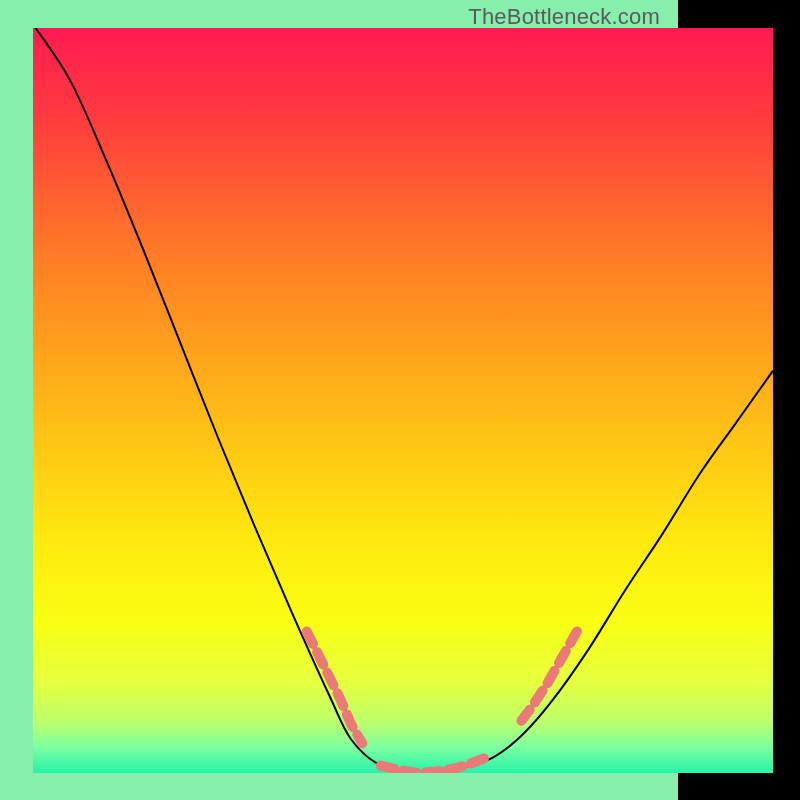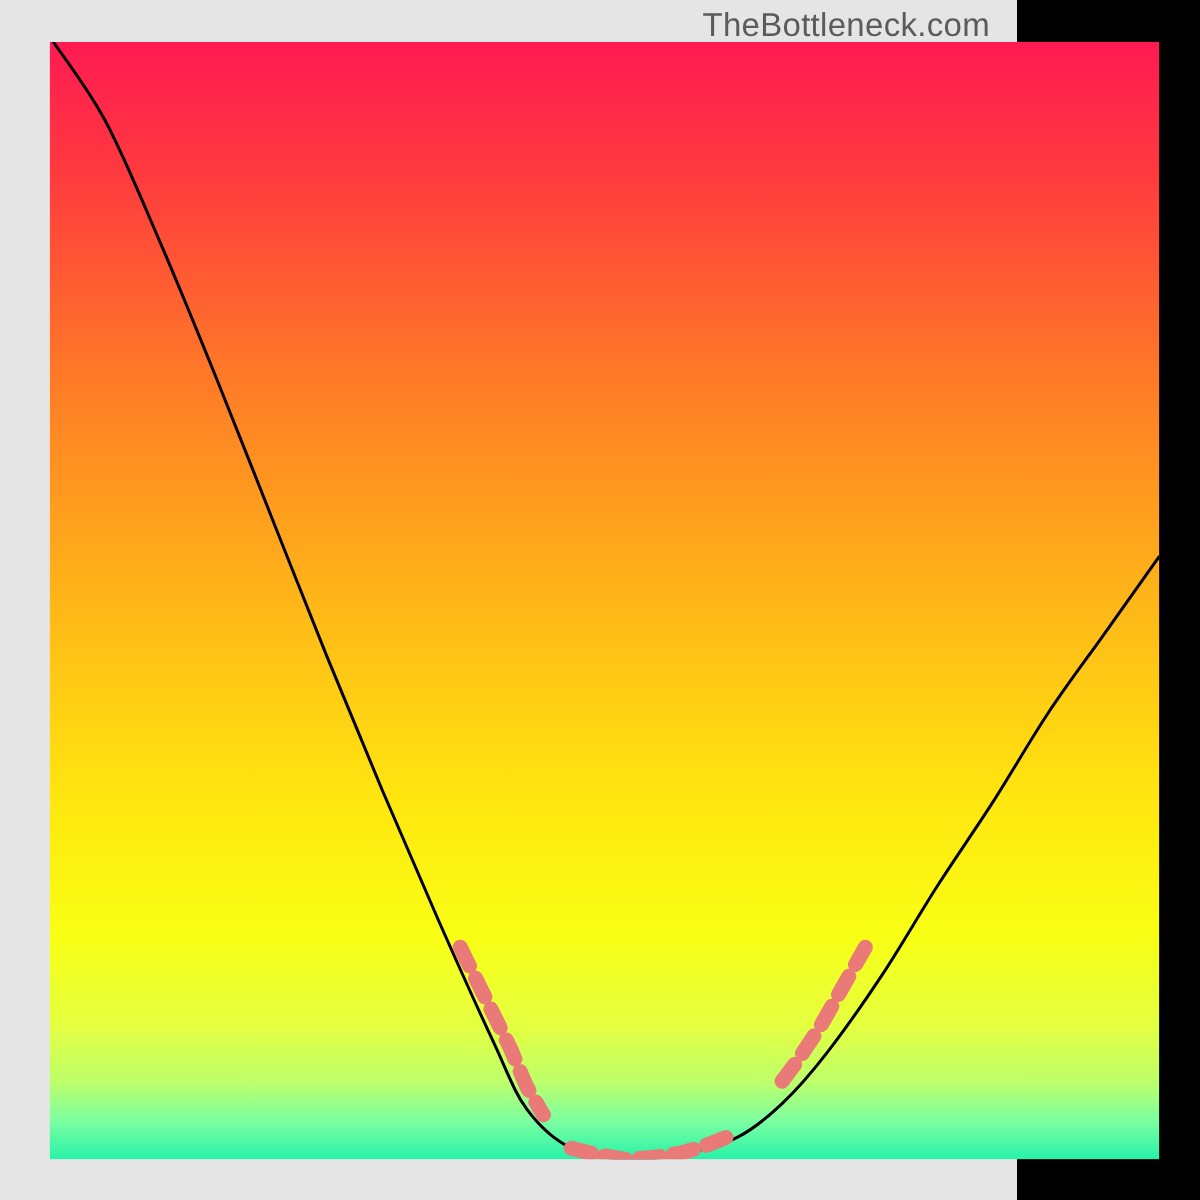--- a/index.html
+++ b/index.html
@@ -10,21 +10,21 @@
     background: #000000;
     overflow: hidden;
     font-family: Arial, Helvetica, sans-serif;
   }
   .frame {
     position: absolute;
     left: 0;
     top: 0;
     width: 678px;
     height: 800px;
-    background: #e5e5e5;
+    background: #86efac;
   }
   .plot-area {
     position: absolute;
     left: 33px;
     top: 28px;
     width: 740px;
     height: 745px;
     overflow: hidden;
   }
   .gradient-bg {

